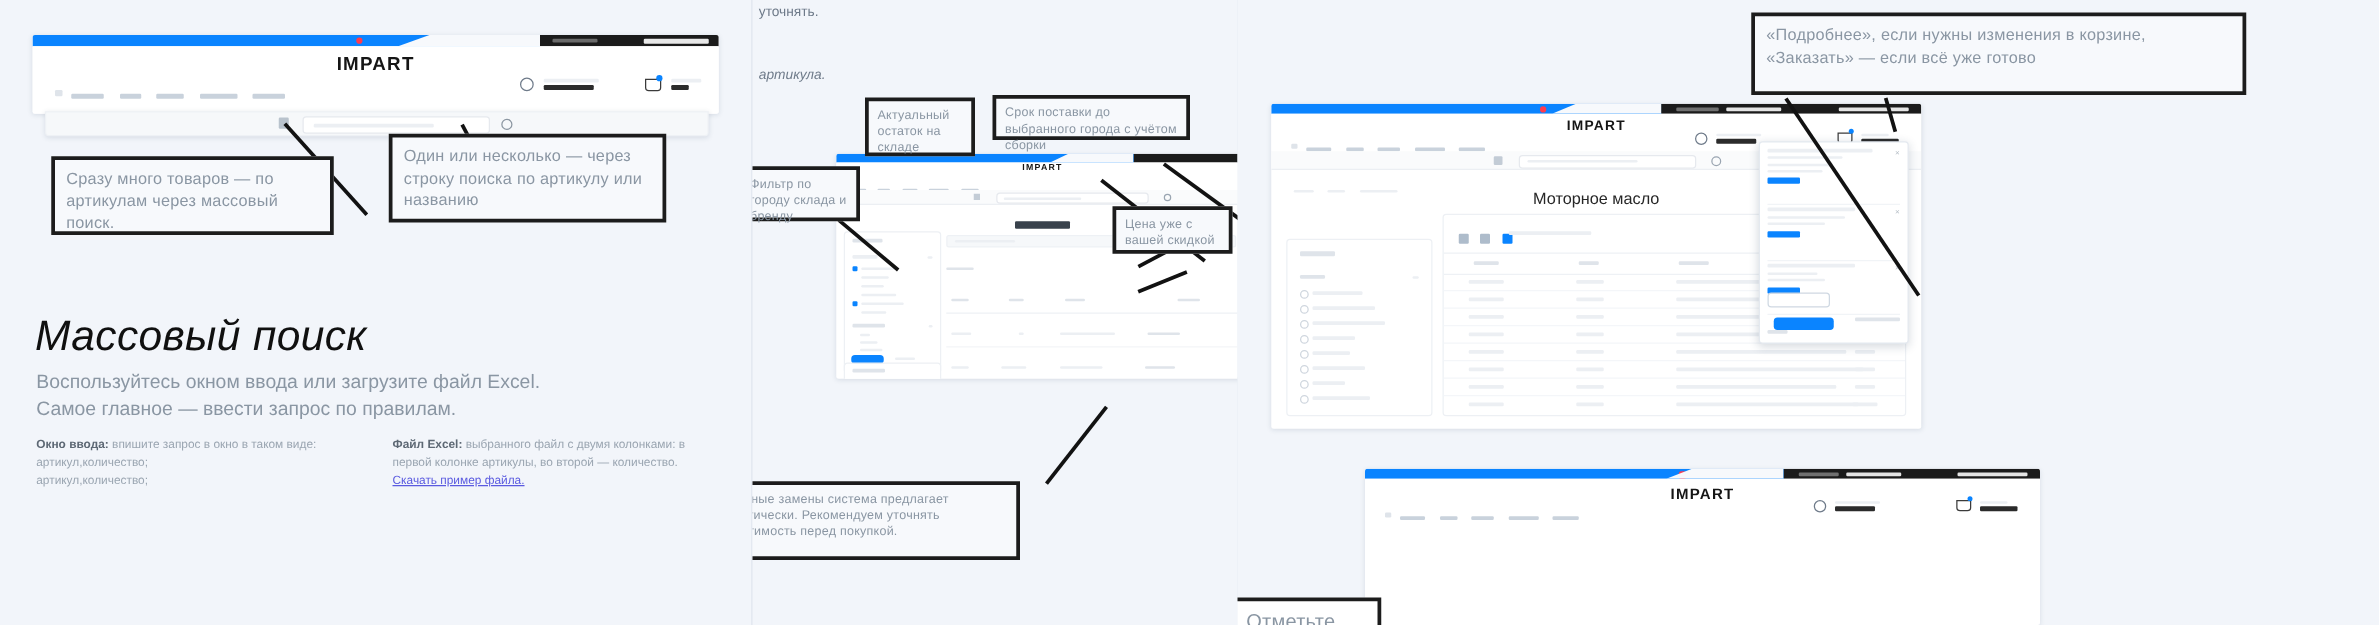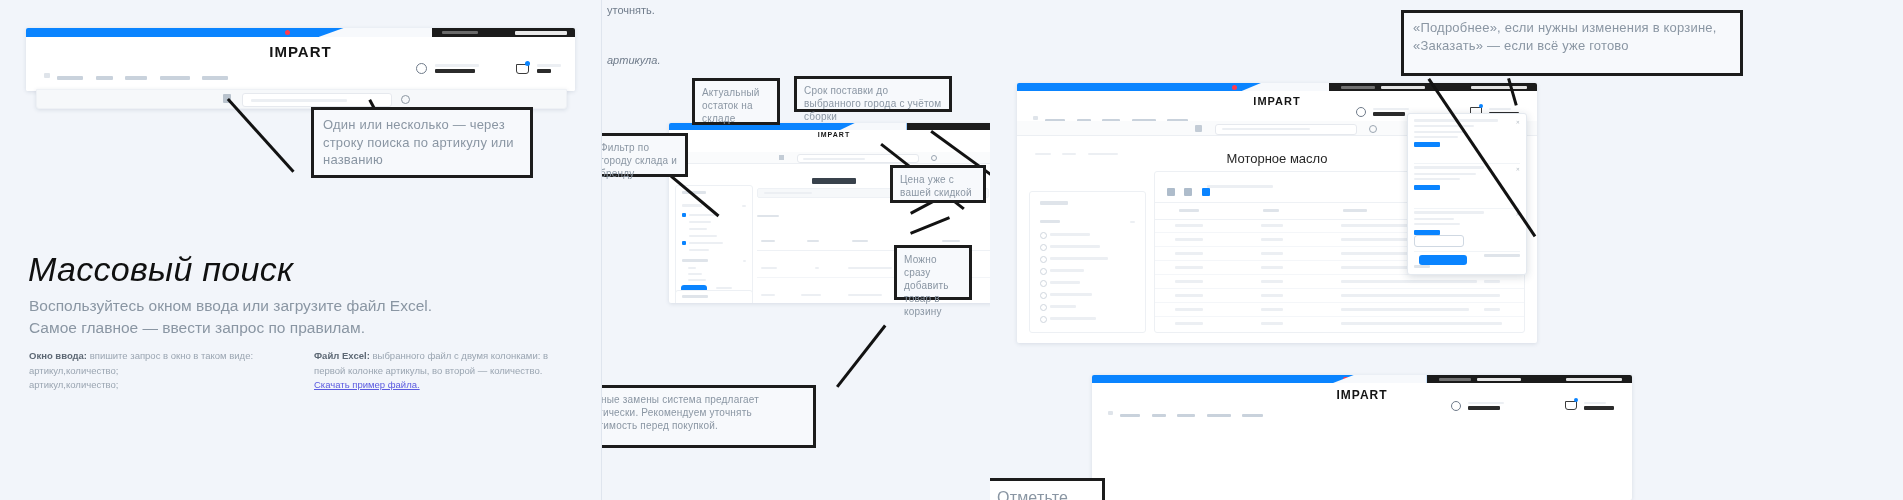--- a/index.html
+++ b/index.html
@@ -103,20 +103,23 @@
     <span style="position:absolute;left:186px;top:4px;width:8px;height:9px;background:#b9c3cd;border-radius:1px;"></span>
     <div class="pill" style="left:205px;top:3px;width:148px;height:12px;">
       <span class="skeleton sk-l" style="width:96px;height:3px;position:absolute;left:8px;top:4.5px;"></span>
     </div>
     <span style="position:absolute;left:364px;top:5px;width:7px;height:7px;border:1.3px solid #8b96a1;border-radius:50%;"></span>
   </div>
 
   <div class="leader" style="left:229px;top:98px;width:98px;transform:rotate(48deg);"></div>
   <div class="leader" style="left:371px;top:99px;width:52px;transform:rotate(62deg);"></div>
 
+  <div class="callout" style="left:41px;top:125px;width:226px;height:63px;font-size:13px;">
+    <span>Сразу много товаров — по артикулам через массовый поиск.</span>
+  </div>
   <div class="callout" style="left:311px;top:107px;width:222px;height:71px;font-size:13px;">
     <span>Один или несколько — через строку поиска по артикулу или названию</span>
   </div>
 
   <div class="h1" style="position:absolute;left:28px;top:250px;font-style:italic;">Массовый поиск</div>
   <div class="lead" style="position:absolute;left:29px;top:317px;">Самое главное — ввести запрос по правилам.</div>
   <div class="lead" style="position:absolute;left:29px;top:295px;">Воспользуйтесь окном ввода или загрузите файл Excel.</div>
 
   <div class="body" style="position:absolute;left:29px;top:349px;width:245px;">
     <b>Окно ввода:</b><span> впишите запрос в окно в таком виде:</span><br>
@@ -229,23 +232,20 @@
     <span>Актуальный остаток на складе</span>
   </div>
   <div class="callout small" style="left:192px;top:76px;width:158px;height:36px;">
     <span>Срок поставки до выбранного города с учётом сборки</span>
   </div>
   <div class="callout small" style="left:-12px;top:133px;width:98px;height:44px;">
     <span>Фильтр по городу склада и бренду</span>
   </div>
   <div class="callout small" style="left:288px;top:165px;width:96px;height:38px;">
     <span>Цена уже с вашей скидкой</span>
-  </div>
-  <div class="callout small" style="left:292px;top:245px;width:78px;height:55px;">
-    <span>Можно сразу добавить товар в корзину</span>
   </div>
   <div class="callout small" style="left:-48px;top:385px;width:262px;height:63px;">
     <span>Возможные замены система предлагает автоматически. Рекомендуем уточнять совместимость перед покупкой.</span>
   </div>
 </div>
 
 <div class="panel p3">
 
   <div class="mock" style="left:27px;top:83px;width:520px;height:260px;border-radius:2px;">
     <div class="topbar" style="width:60%;height:8px;">
@@ -461,19 +461,19 @@
           <span class="skeleton sk-l" style="width:22px;height:2.5px;display:block;"></span>
           <span class="skeleton" style="background:#2b2b2b;width:30px;height:3.5px;display:block;margin-top:2px;"></span>
         </span>
       </div>
     </div>
   </div>
 
   <div class="leader" style="left:520px;top:78px;width:28px;transform:rotate(74deg);"></div>
   <div class="leader" style="left:440px;top:78px;width:190px;transform:rotate(56deg);"></div>
 
-  <div class="callout" style="left:411px;top:10px;width:342px;height:66px;font-size:13px;">
+  <div class="callout" style="left:411px;top:10px;width:396px;height:66px;font-size:13px;">
     <span>«Подробнее», если нужны изменения в корзине, «Заказать» — если всё уже готово</span>
   </div>
   <div class="callout" style="left:-5px;top:478px;width:120px;height:40px;font-size:16px;background:#fff;">
     <span>Отметьте</span>
   </div>
 </div>
 
 </body></html>

